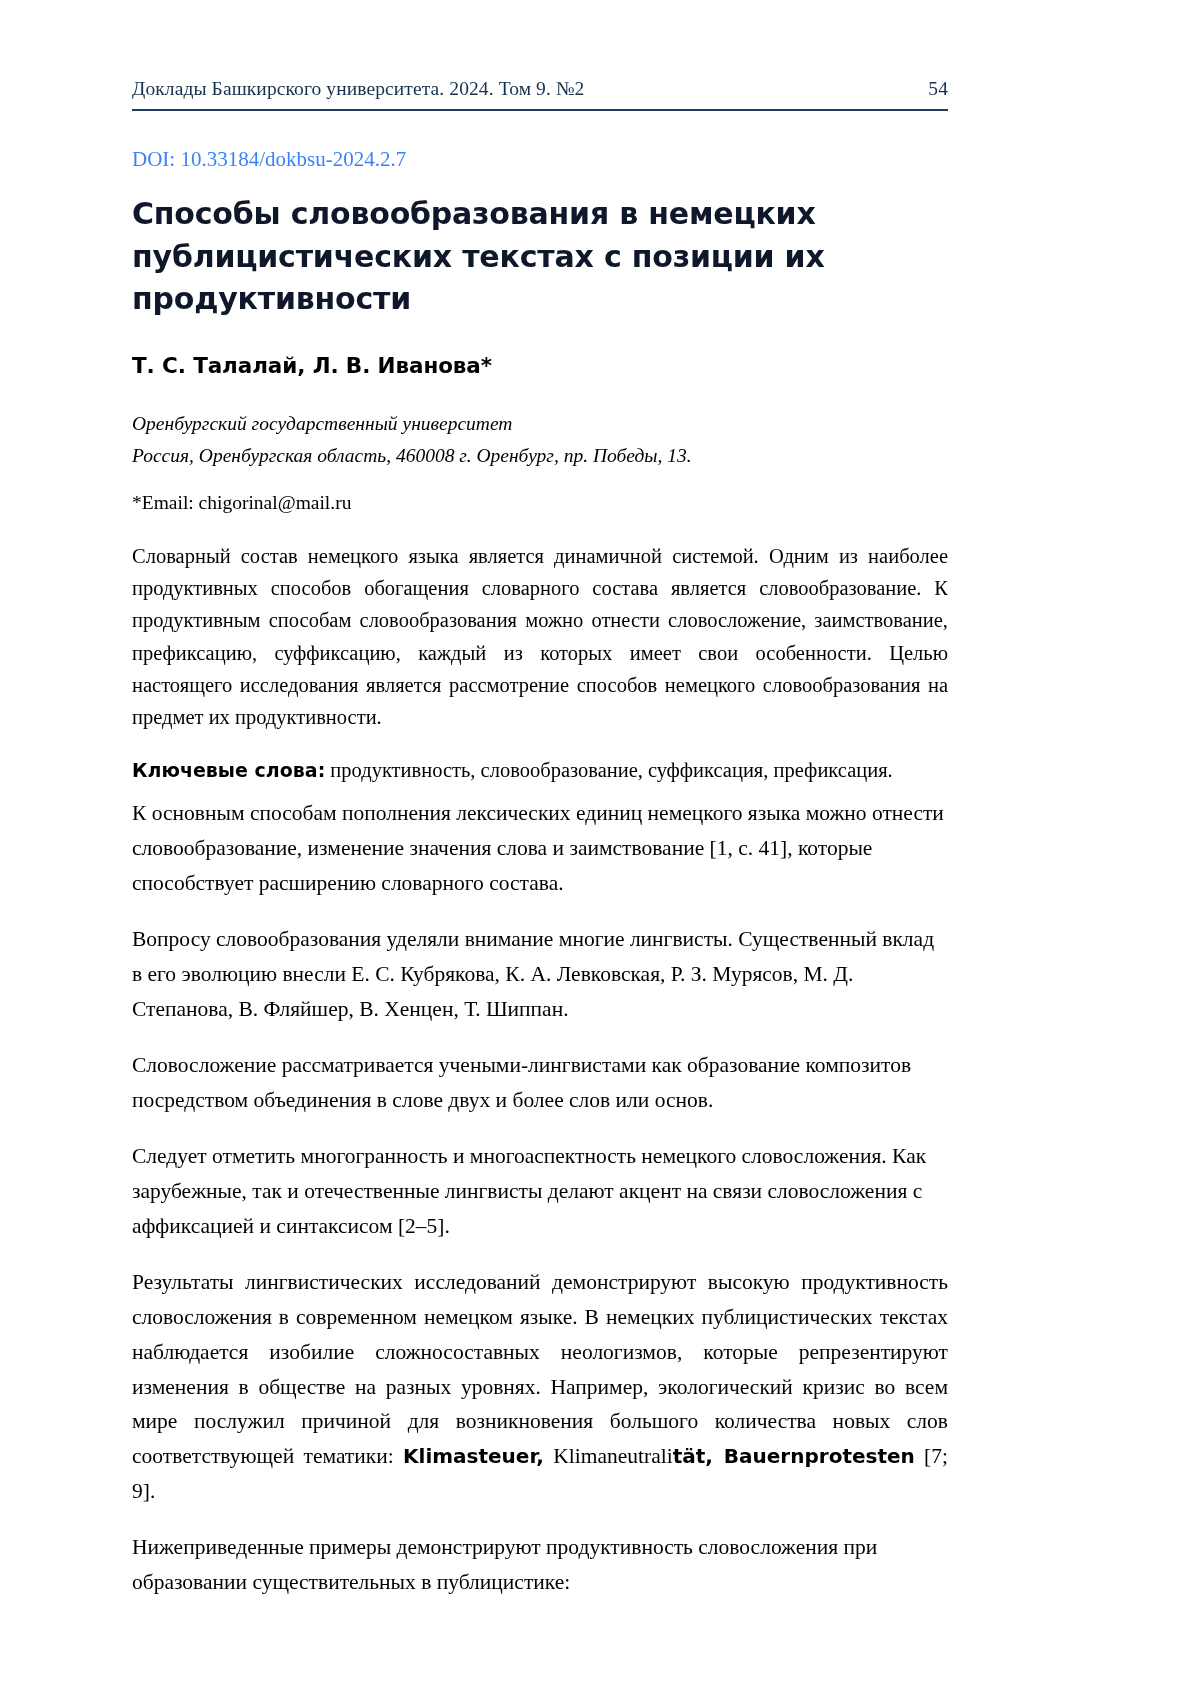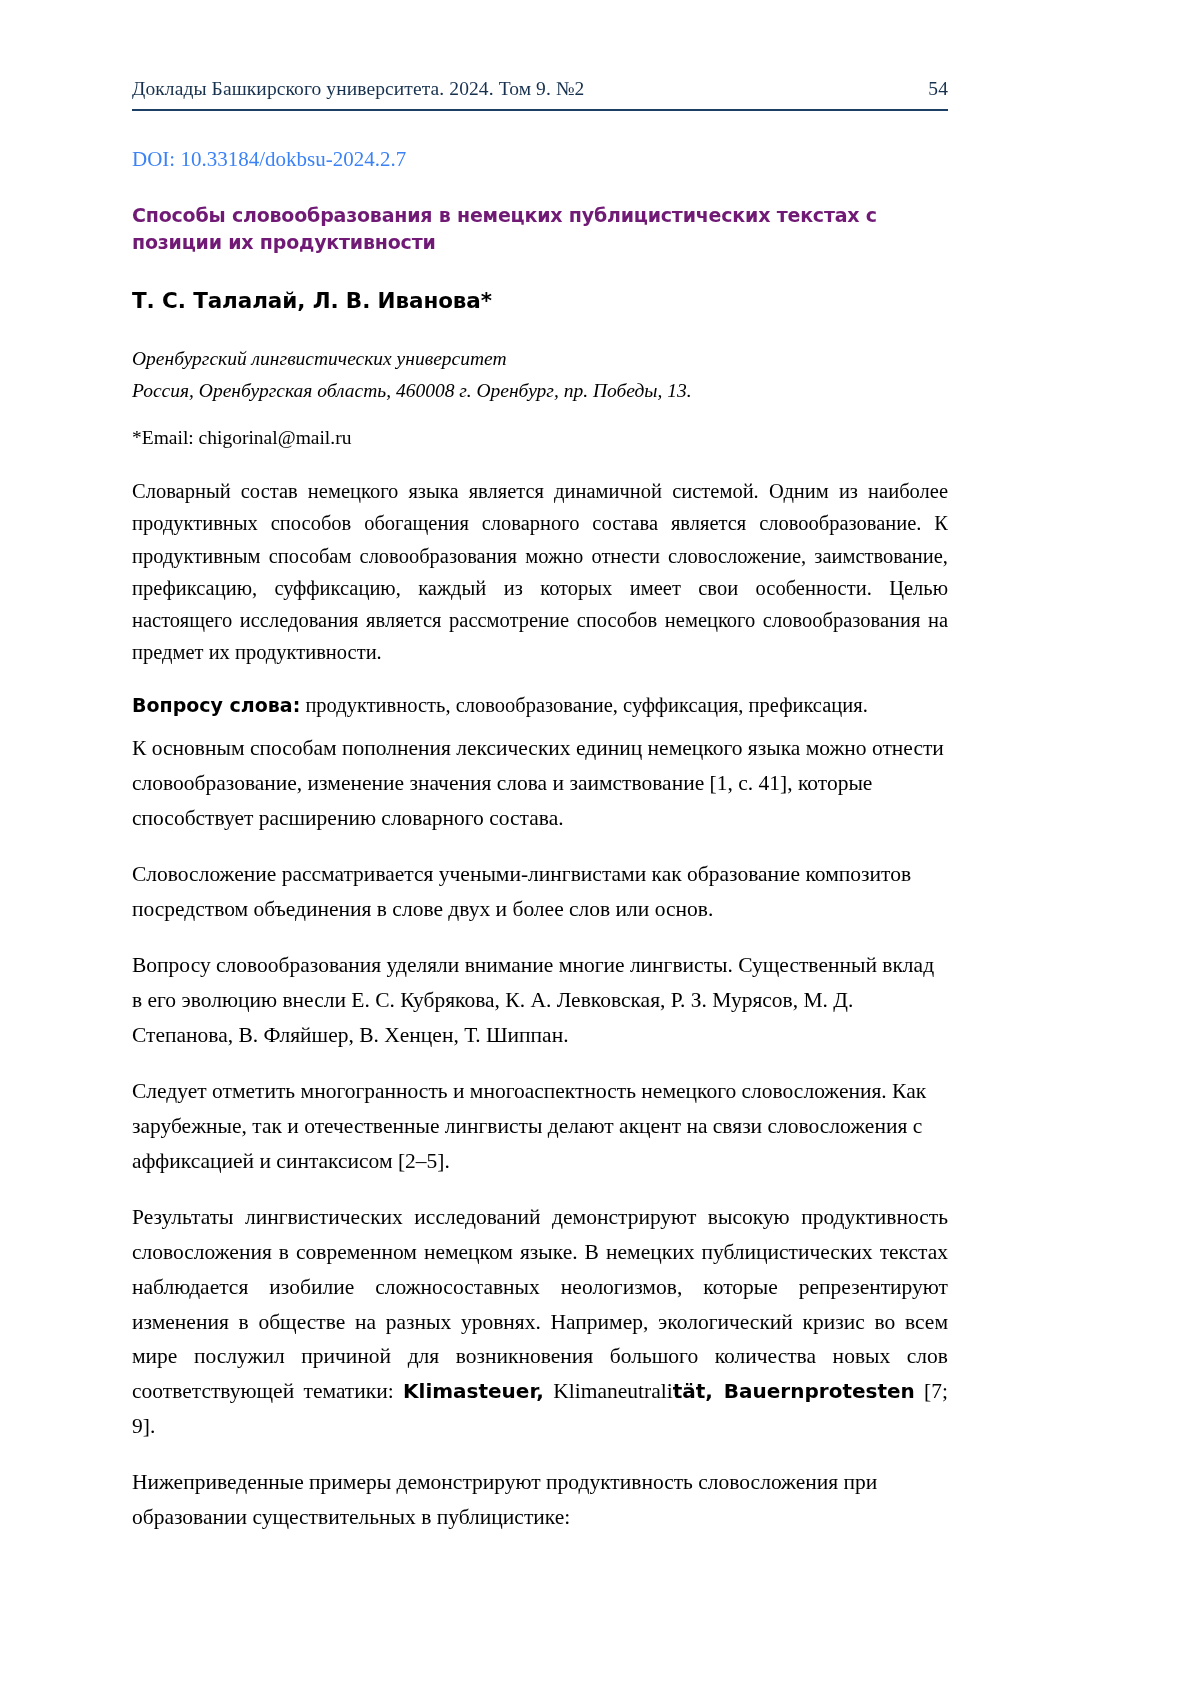--- a/index.html
+++ b/index.html
@@ -41,27 +41,27 @@
   }
   
   .doi {
     margin-top: 36px;
     font-size: 21px;
     font-family: "Liberation Serif", serif;
     color: #3b82f6;
   }
   
   .title {
-    margin-top: 30px;
+    margin-top: 21px;
     font-family: "DejaVu Sans", sans-serif;
     font-weight: bold;
-    font-size: 19px;
+    font-size: 30px;
     line-height: 1.42;
     letter-spacing: -0.2px;
-    color: #701a75;
+    color: #0f172a;
     max-width: 850px;
   }
   
   .authors {
     margin-top: 32px;
     font-family: "DejaVu Sans", sans-serif;
     font-weight: bold;
     font-size: 21.5px;
     letter-spacing: -0.1px;
   }
@@ -129,34 +129,34 @@
   </div>
   <div class="rule"></div>
 
   <div class="doi">DOI: 10.33184/dokbsu-2024.2.7</div>
 
   <h1 class="title">Способы словообразования в немецких публицистических текстах с позиции их продуктивности</h1>
 
   <div class="authors">Т. С. Талалай, Л. В. Иванова*</div>
 
   <div class="affiliation">
-    <div>Оренбургский лингвистических университет</div>
+    <div>Оренбургский государственный университет</div>
     <div>Россия, Оренбургская область, 460008 г. Оренбург, пр. Победы, 13.</div>
   </div>
 
   <div class="email">*Email: chigorinal@mail.ru</div>
 
   <div class="abstract justify">Словарный состав немецкого языка является динамичной системой. Одним из наиболее продуктивных способов обогащения словарного состава является словообразование. К продуктивным способам словообразования можно отнести словосложение, заимствование, префиксацию, суффиксацию, каждый из которых имеет свои особенности. Целью настоящего исследования является рассмотрение способов немецкого словообразования на предмет их продуктивности.</div>
 
   <div class="keywords">
-    <b>Вопросу слова:</b><span> продуктивность, словообразование, суффиксация, префиксация.</span>
+    <b>Ключевые слова:</b><span> продуктивность, словообразование, суффиксация, префиксация.</span>
   </div>
 
   <p class="body-par">К основным способам пополнения лексических единиц немецкого языка можно отнести словообразование, изменение значения слова и заимствование [1, с. 41], которые способствует расширению словарного состава.</p>
+  <p class="body-par">Вопросу словообразования уделяли внимание многие лингвисты. Существенный вклад в его эволюцию внесли Е. С. Кубрякова, К. А. Левковская, Р. З. Мурясов, М. Д. Степанова, В. Фляйшер, В. Хенцен, Т. Шиппан.</p>
   <p class="body-par">Словосложение рассматривается учеными-лингвистами как образование композитов посредством объединения в слове двух и более слов или основ.</p>
-  <p class="body-par">Вопросу словообразования уделяли внимание многие лингвисты. Существенный вклад в его эволюцию внесли Е. С. Кубрякова, К. А. Левковская, Р. З. Мурясов, М. Д. Степанова, В. Фляйшер, В. Хенцен, Т. Шиппан.</p>
   <p class="body-par">Следует отметить многогранность и многоаспектность немецкого словосложения. Как зарубежные, так и отечественные лингвисты делают акцент на связи словосложения с аффиксацией и синтаксисом [2–5].</p>
 
   <p class="body-par justify"><span>Результаты лингвистических исследований демонстрируют высокую продуктивность словосложения в современном немецком языке. В немецких публицистических текстах наблюдается изобилие сложносоставных неологизмов, которые репрезентируют изменения в обществе на разных уровнях. Например, экологический кризис во всем мире послужил причиной для возникновения большого количества новых слов соответствующей тематики: </span><span class="bold-term">Klimasteuer,</span><span> Klimaneutrali</span><span class="bold-term">tät, Bauernprotesten</span><span> [7; 9].</span></p>
 
   <p class="body-par">Нижеприведенные примеры демонстрируют продуктивность словосложения при образовании существительных в публицистике:</p>
 
 </div>
 
 </body></html>

